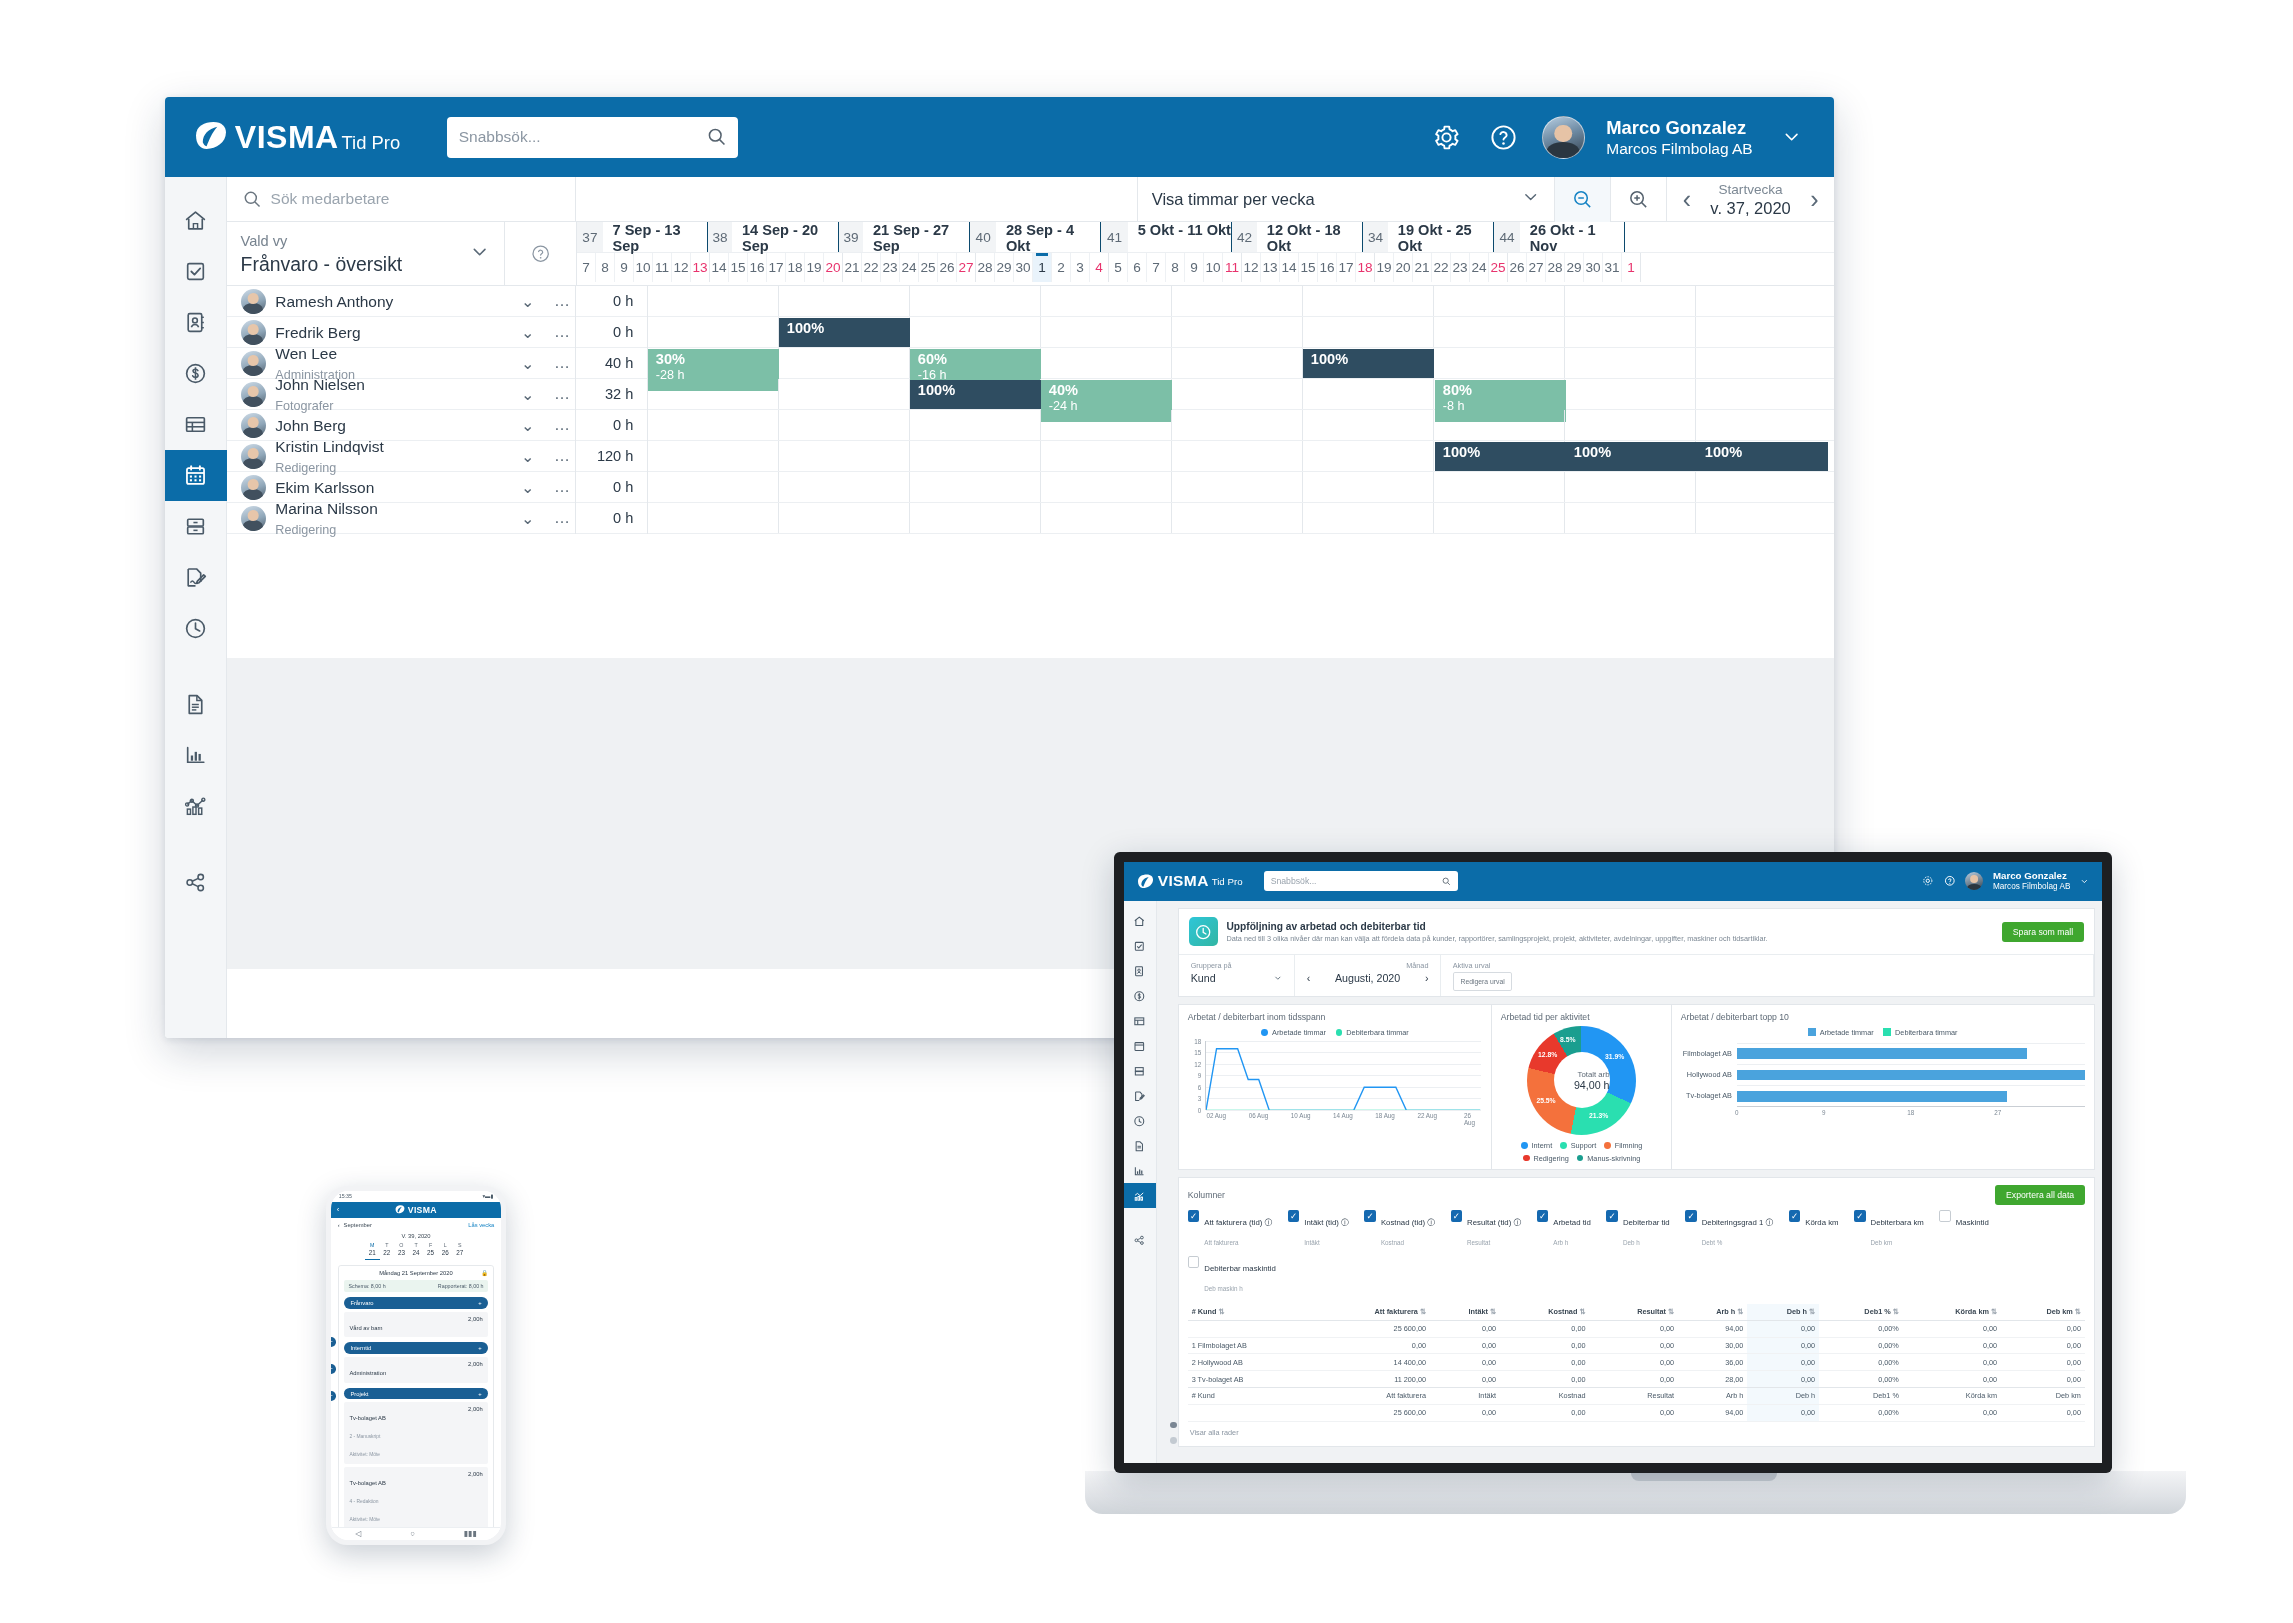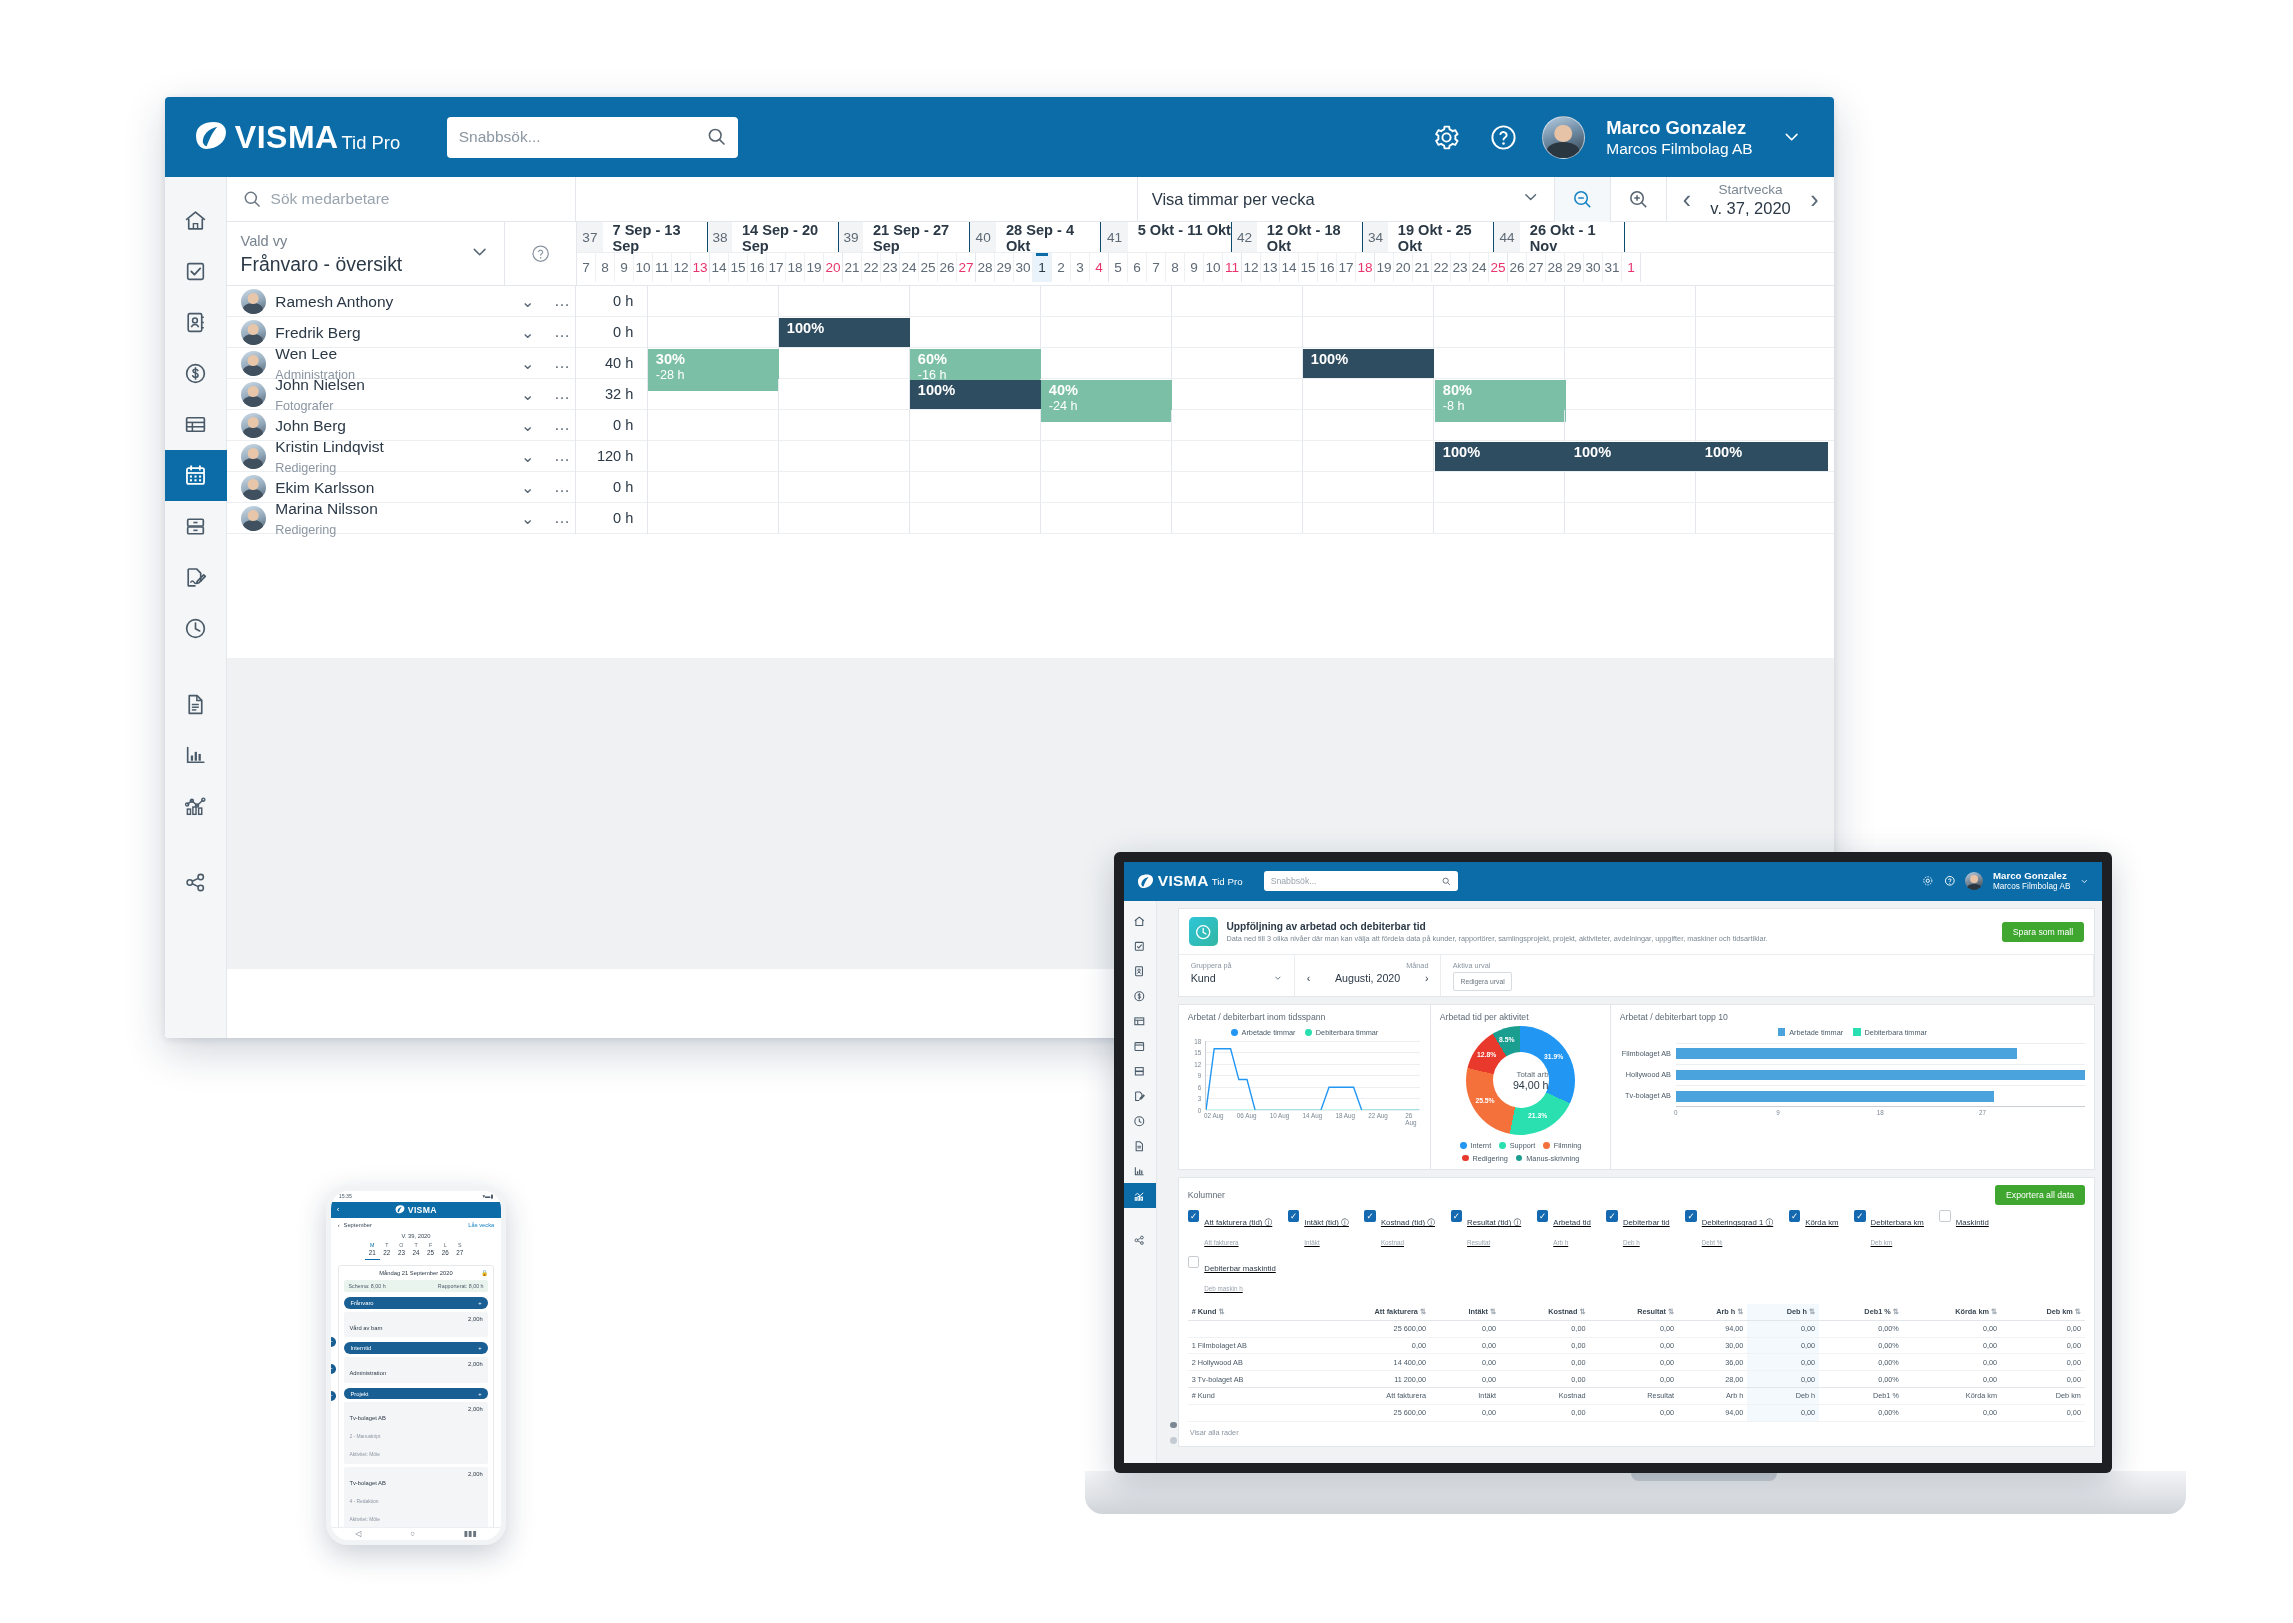--- a/index.html
+++ b/index.html
@@ -297,21 +297,21 @@
   .cols-card { margin-top:6.8px; background:#fff; border:1px solid #e2e6ea; padding:6.8px 8.7px; }
   .cols-head { display:flex; align-items:center; }
   .cols-title { font-size:8.7px; color:#5e6a76; }
   .chk-grid { display:flex; flex-wrap:wrap; gap: 5.8px 15.5px; margin-top:5.8px; }
   .chk { display:flex; gap:4.9px; align-items:flex-start; }
   .chk .box {
     width:11.6px; height:11.6px; border-radius:1.9px; background:#1569b0; color:#fff;
     font-size:8.7px; display:flex; align-items:center; justify-content:center; flex:0 0 auto;
   }
   .chk .box.off { background:#fff; border:1px solid #c6ccd2; }
-  .chk .lbl { line-height:1.25;text-decoration:underline; }
+  .chk .lbl { line-height:1.25; }
   .chk .lbl .a { font-size:7.8px; color:#2b3947; }
   .chk .lbl .b { font-size:6.3px; color:#9aa4ae; }
 
   table.report { width:100%; border-collapse:collapse; margin-top:7.8px; }
   table.report th, table.report td { font-size:7.3px; padding: 3.4px 3.9px; text-align:right; color:#4a5a68; }
   table.report th:first-child, table.report td:first-child { text-align:left; }
   table.report thead th { border-bottom:1px solid #e2e6ea; color:#3b4854; }
   table.report tbody tr { border-bottom:1px solid #f0f2f4; }
   .col-hl { background:#f3f9fd; }
   .rowsum td { border-top:1px solid #e2e6ea; }
@@ -1071,21 +1071,21 @@
                   <div class="filt" style="flex:1">
                     <div class="t">Aktiva urval</div>
                     <div class="v">
                         <span class="mini-btn">Redigera urval</span>
                       </div>
                   </div>
                 </div>
               </div>
 
               <div class="charts">
-                <div class="chart-panel" style="width:253px">
+                <div class="chart-panel" style="width:314px">
                   <div class="cp-title">Arbetat / debiterbart inom tidsspann</div>
                   <div class="legend" id="line-legend">
                       <span class="lg">
                         <span class="dot" style="background:#2196f3"></span>
                         <span>Arbetade timmar</span>
                       </span>
                       <span class="lg">
                         <span class="dot" style="background:#2adfb0"></span>
                         <span>Debiterbara timmar</span>
                       </span>

